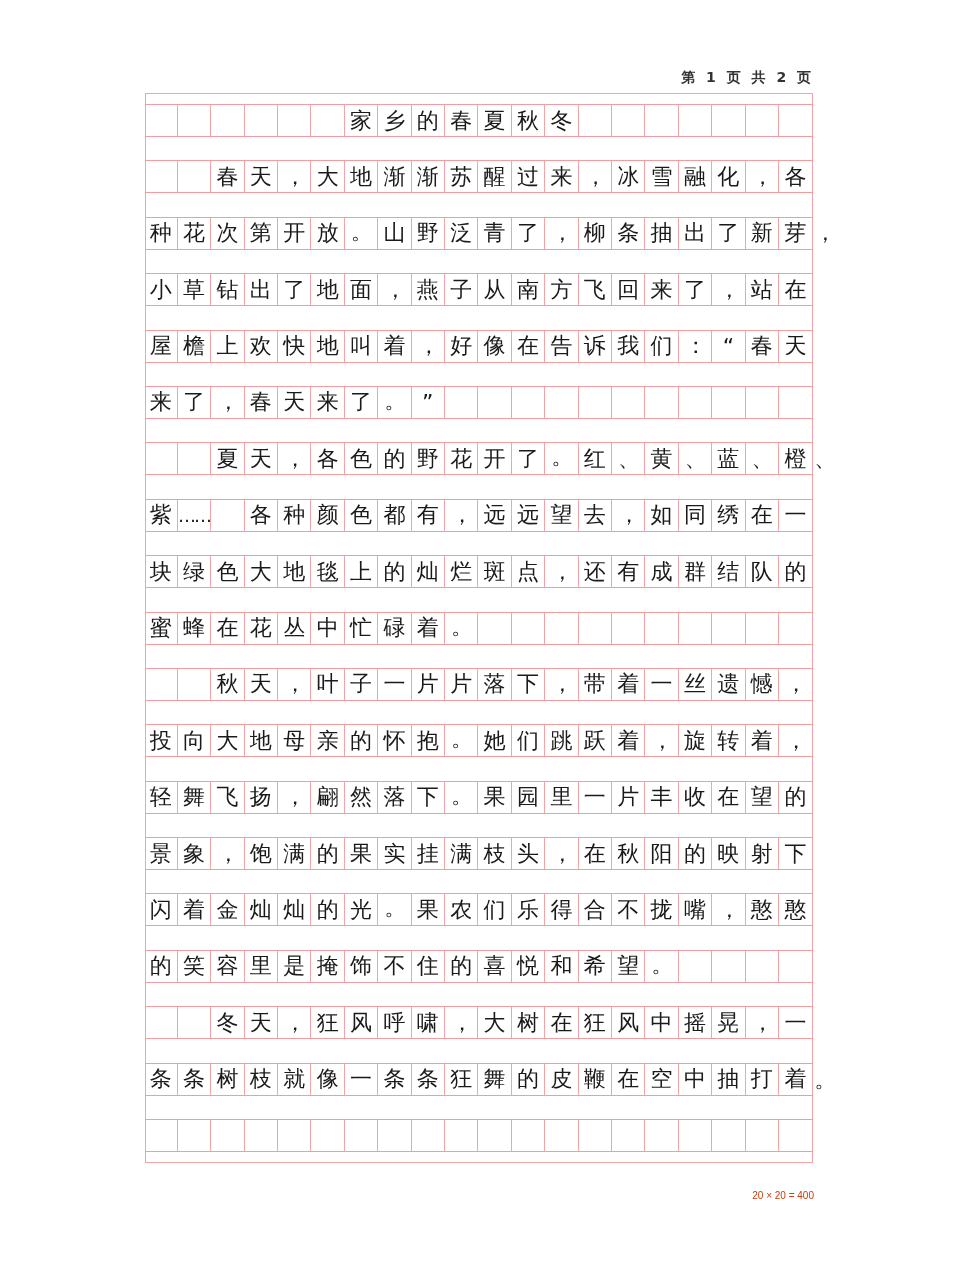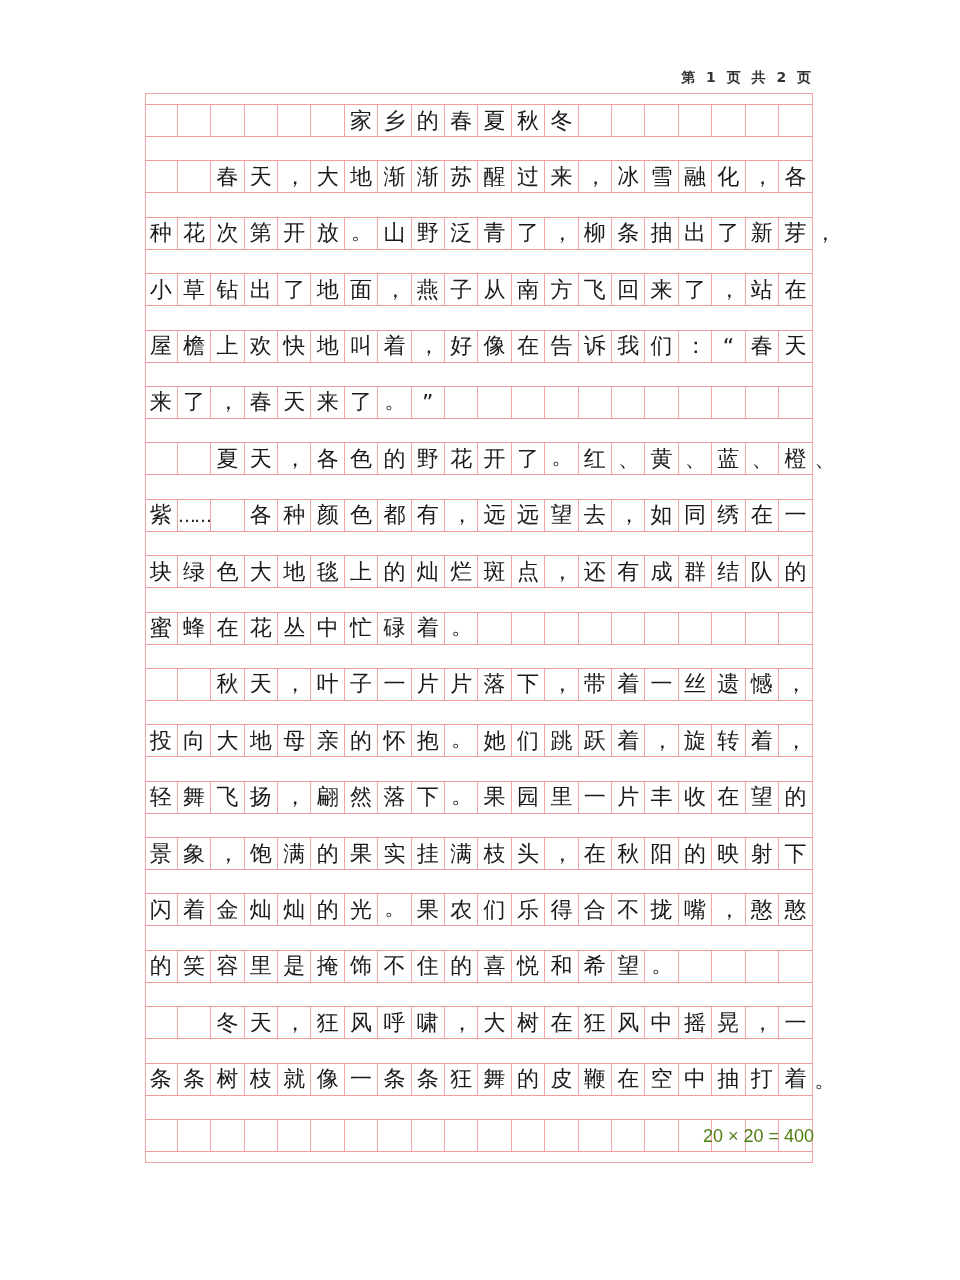--- a/index.html
+++ b/index.html
@@ -1,20 +1,20 @@
 <!DOCTYPE html>
 <html><head>
 <meta charset="utf-8">
 <style>
   html, body { margin:0; padding:0; background:#ffffff; }
   body { width:960px; height:1280px; position:relative; overflow:hidden;
          font-family: "DejaVu Sans", "Liberation Sans", sans-serif; }
   .page-header { position:absolute; top:36px; right:146px; font-size:14px; color:#333;
                  letter-spacing:3px; font-weight:bold;margin-top:33px; }
-  .page-footer { position:absolute; top:1126px; right:146px; font-size:18px; color:#4d7c0f;
+  .page-footer { position:absolute; top:1190px; right:146px; font-size:10px; color:#c2410c;
                  font-family:"Liberation Sans", sans-serif; }
   .sheet { position:absolute; left:145px; top:93px; width:668px; height:1070px;
            border:1.5px solid #f4a3a6; box-sizing:border-box; }
   .row { position:absolute; left:-1.5px; width:668px; height:33px;
          border-top:1.5px solid #f29ca0; border-bottom:1.5px solid #f29ca0;
          box-sizing:border-box; display:flex; }
   .cell { width:33.4px; height:100%; box-sizing:border-box;
           border-right:1.5px solid #f4a3a6; position:relative;
           display:flex; align-items:center; justify-content:center;
           font-size:22px; color:#1a1a1a; font-family:"DejaVu Sans", sans-serif; }

